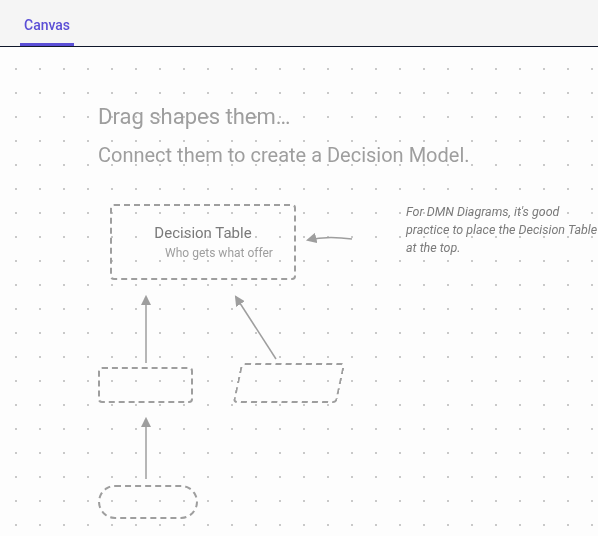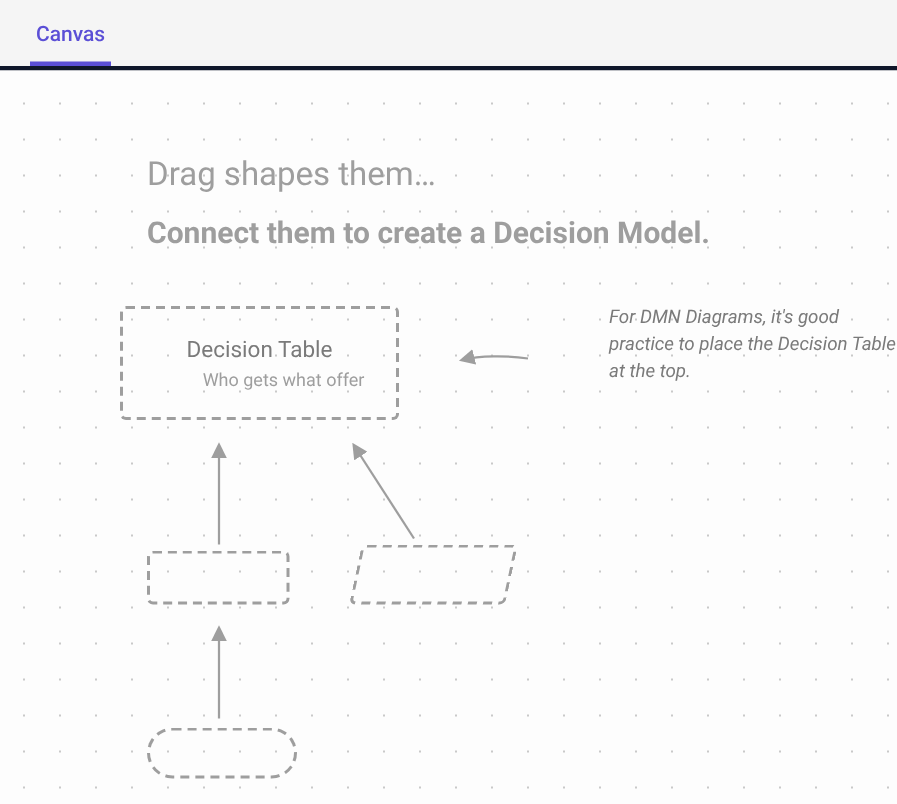--- a/index.html
+++ b/index.html
@@ -7,21 +7,21 @@
     width: 598px;
     height: 536px;
     font-family: -apple-system, BlinkMacSystemFont, "Segoe UI", Roboto, Arial, sans-serif;
     background: #f5f5f5;
     overflow: hidden;
     position: relative;
   }
   .tabbar {
     height: 47px;
     background: #f5f5f5;
-    border-bottom: 3px solid #0f172a;
+    border-bottom: 1px solid #0f172a;
     display: flex;
     align-items: flex-end;
     padding-left: 20px;
   }
   .tab {
     font-size: 14px;
     font-weight: 500;
     color: #5b4fd6;
     padding: 12px 4px 10px 4px;
     border-bottom: 3px solid #5b4fd6;
@@ -44,38 +44,38 @@
   }
   .ph-line1 {
     font-size: 22px;
     color: #9e9e9e;
     font-weight: 400;
     line-height: 1.4;
   }
   .ph-line2 {
     font-size: 20px;
     color: #9e9e9e;
-    font-weight: 700;
+    font-weight: 400;
     margin-top: 8px;
     line-height: 1.4;
   }
   .svg-layer {
     position: absolute;
     left: 0; top: 0;
     width: 598px;
     height: 489px;
     pointer-events: none;
   }
   .shape-box {
     position: absolute;
     border: 2px dashed #9e9e9e;
     border-radius: 4px;
   }
   .decision-table {
-    left: 80px;
+    left: 110px;
     top: 157px;
     width: 186px;
     height: 76px;
     display: flex;
     flex-direction: column;
     align-items: center;
     justify-content: center;
     text-align: center;
   }
   .dt-title {

